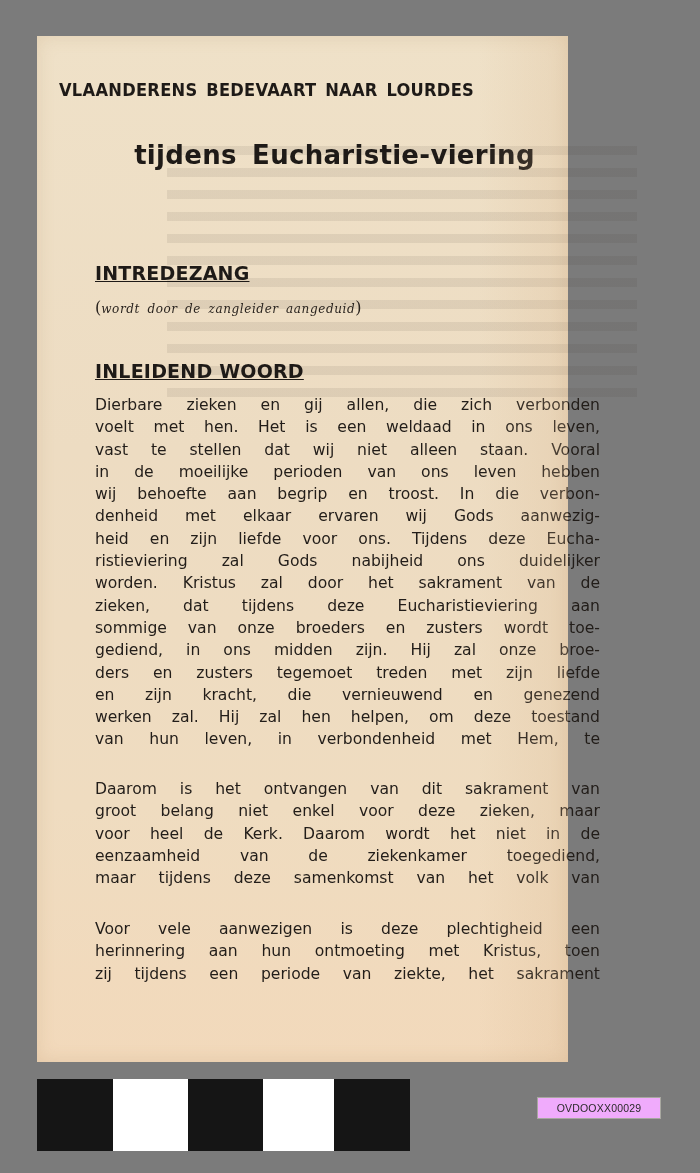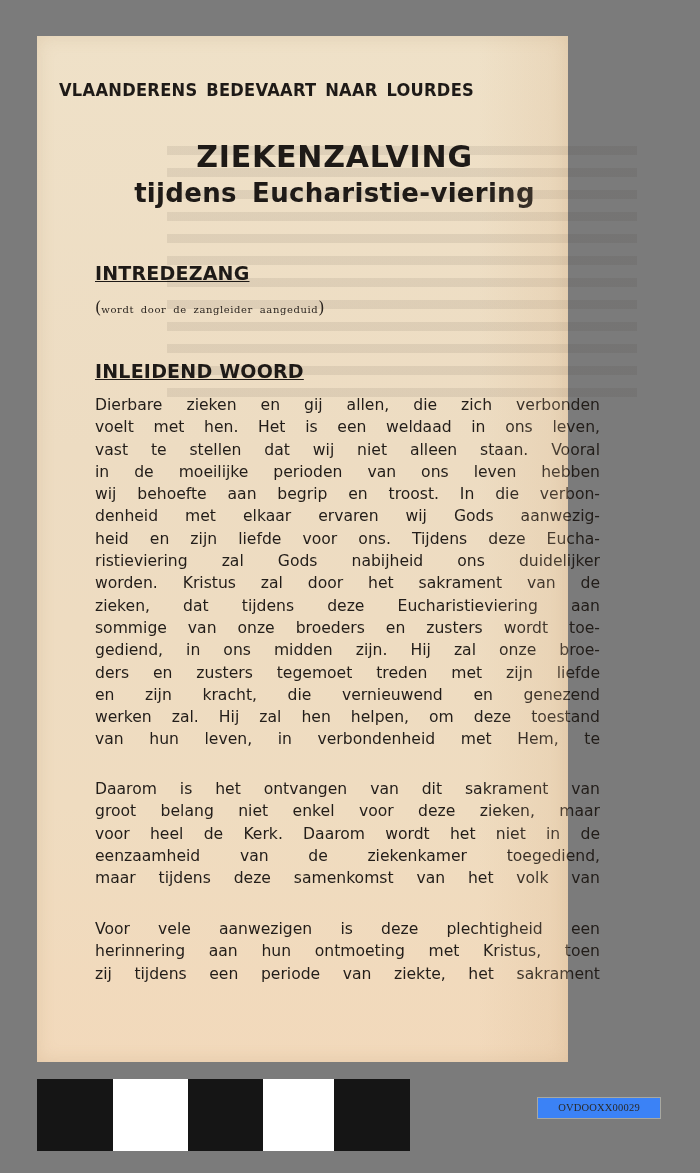--- a/index.html
+++ b/index.html
@@ -91,21 +91,22 @@
     }
     .subnote {
       position: absolute;
       left: 58px;
       top: 262px;
       font-family: "DejaVu Serif", serif;
       font-size: 16px;
       color: #2a241f;
     }
     .subnote .it {
-      font-size: 10px;
+      font-style: italic;
+      font-size: 12px;
       letter-spacing: 0.6px;
       word-spacing: 3px;
     }
     .body-text {
       position: absolute;
       left: 58px;
       width: 505px;
       font-family: "DejaVu Sans", sans-serif;
       font-size: 15.6px;
       line-height: 22.3px;
@@ -130,41 +131,40 @@
     }
     .color-bar .blk {
       height: 72px;
     }
     .id-label {
       position: absolute;
       left: 537px;
       top: 1097px;
       width: 124px;
       height: 22px;
-      background: #3b82f6;
+      background: #f0abfc;
       border: 1px solid #a8a8a0;
       box-sizing: border-box;
-      font-family: Liberation Serif, serif;
+      font-family: Liberation Sans, sans-serif;
       font-size: 10.5px;
       line-height: 20px;
       text-align: center;
       color: #2a2a2a;
       letter-spacing: 0.2px;
     }
   </style>
 </head>
 <body>
 
 <div class="paper">
   <div class="bleed"></div>
 
   <div class="pilgrimage">VLAANDERENS BEDEVAART NAAR LOURDES</div>
 
   <div class="title">
-    <div class="line1">ZIEKENZALVING</div>
     <div class="line2">tijdens Eucharistie-viering</div>
   </div>
 
   <div class="section-heading" style="top:226px;">INTREDEZANG</div>
   <div class="subnote"><span>(</span><span class="it">wordt door de zangleider aangeduid</span><span>)</span></div>
 
   <div class="section-heading" style="top:324px;">INLEIDEND WOORD</div>
 
   <div class="body-text" style="top:358px;">
     <span class="ln">Dierbare zieken en gij allen, die zich verbonden</span>

